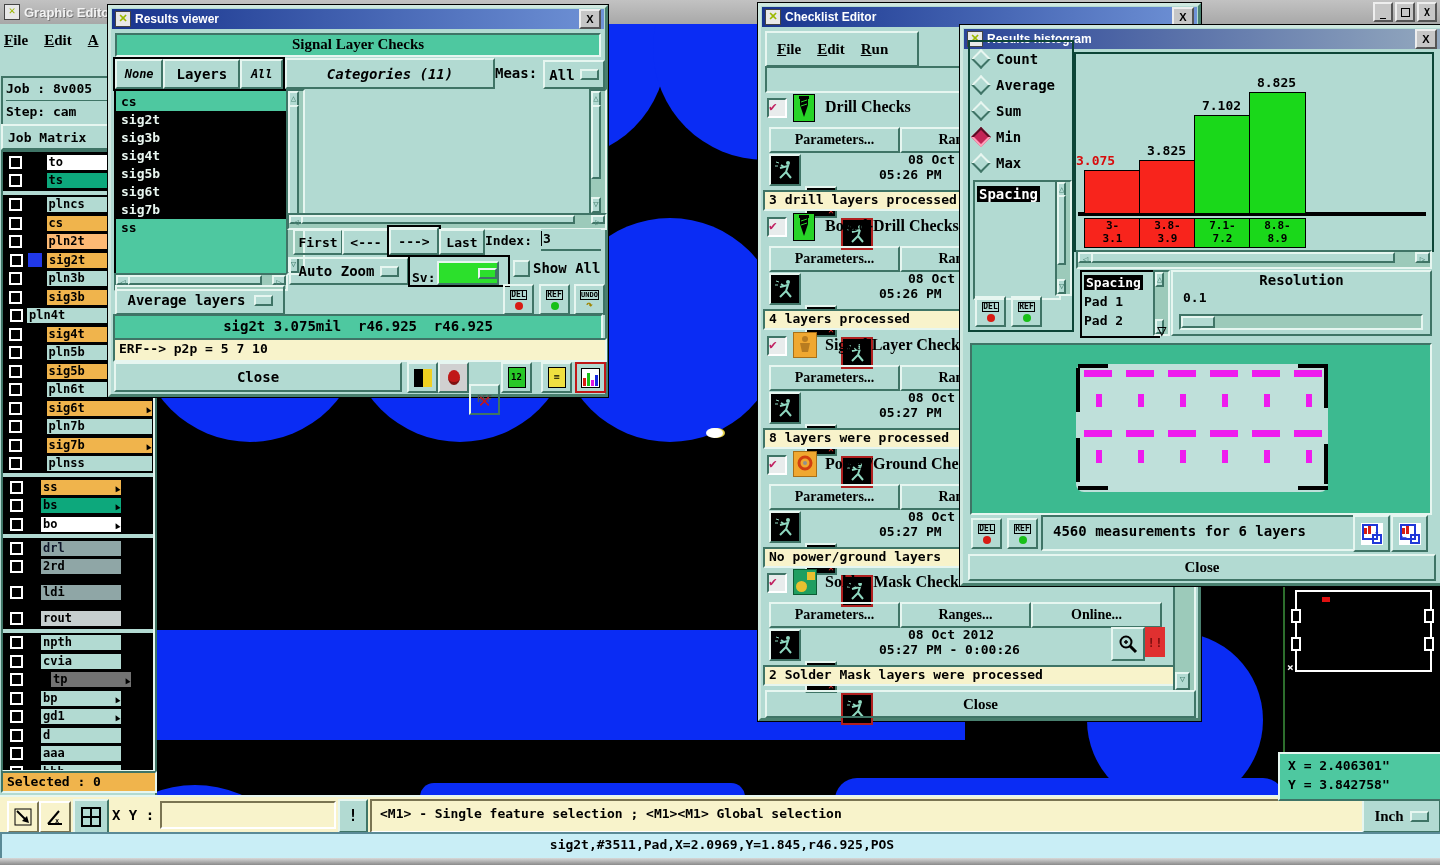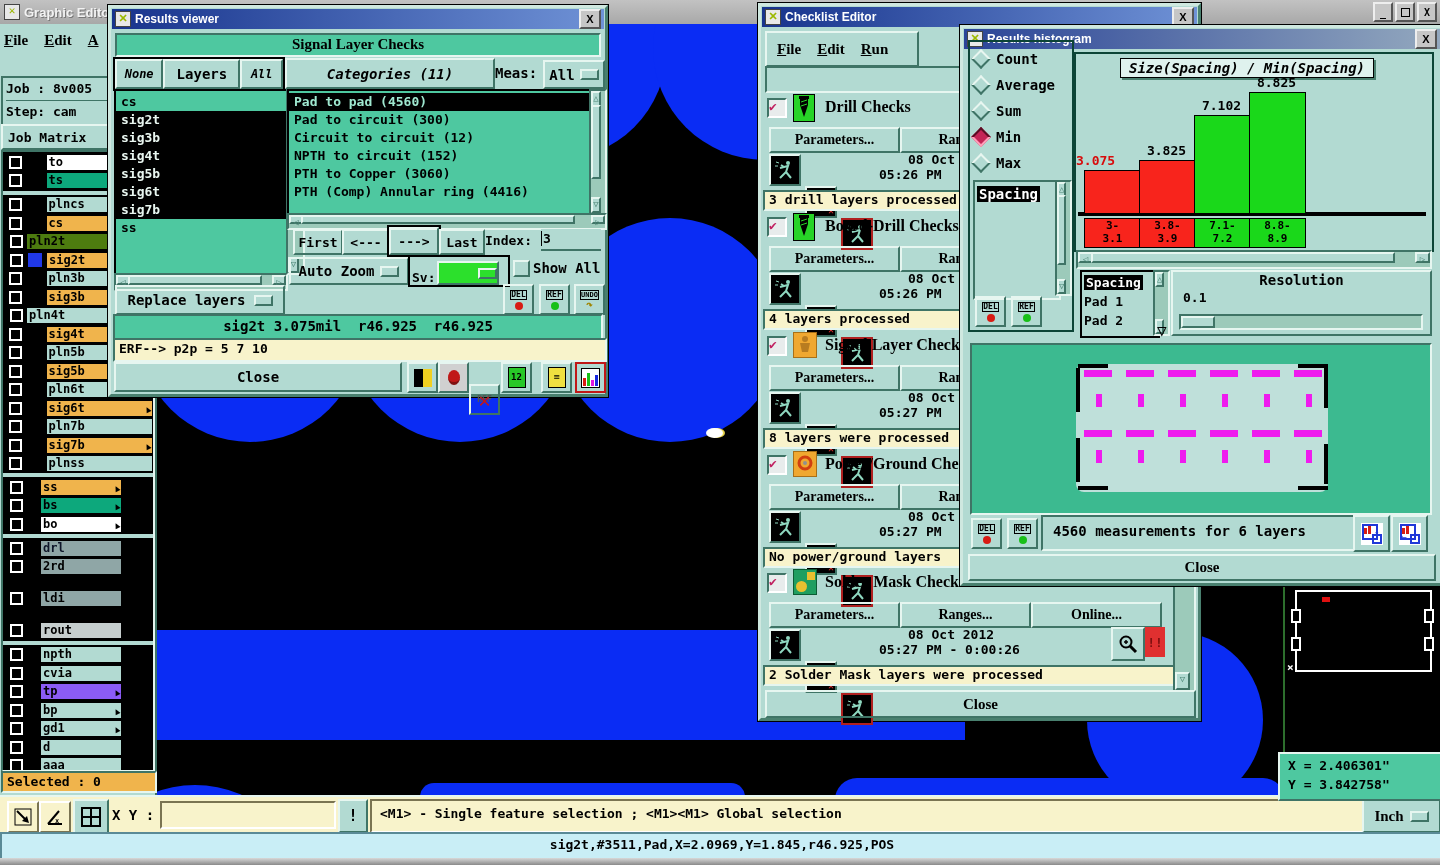--- a/index.html
+++ b/index.html
@@ -110,21 +110,21 @@
       <div class="lrow" style="height: 17px; margin: 1.5px 0px;">
         <div class="lchk">
           <div class="bx" style="width: 9px; height: 9px; border: 2px solid rgb(255, 255, 255); background: rgb(0, 0, 0);"></div>
         </div>
         <div class="lname" style="width: 104px; margin-left: 20px; background: rgb(240, 180, 76); color: rgb(0, 0, 0);">cs</div>
       </div>
       <div class="lrow" style="height: 17px; margin: 1.5px 0px;">
         <div class="lchk">
           <div class="bx" style="width: 9px; height: 9px; border: 2px solid rgb(255, 255, 255); background: rgb(0, 0, 0);"></div>
         </div>
-        <div class="lname" style="width: 104px; background: #4d7c0f; color: rgb(0, 0, 0);">pln2t</div>
+        <div class="lname" style="width: 104px; margin-left: 20px; background: #fdba74; color: rgb(0, 0, 0);">pln2t</div>
       </div>
       <div class="lrow" style="height: 17px; margin: 1.5px 0px;">
         <div class="lchk">
           <div class="bx" style="width: 9px; height: 9px; border: 2px solid rgb(255, 255, 255); background: rgb(0, 0, 0);"></div>
         </div>
         <div style="width: 14px; height: 14px; background: rgb(32, 56, 232); margin-left: 2px;"></div>
         <div class="lname" style="width: 84px; margin-left: 4px; background: rgb(240, 180, 76); color: rgb(0, 0, 0);">sig2t</div>
       </div>
       <div class="lrow" style="height: 17px; margin: 1.5px 0px;">
         <div class="lchk">
@@ -217,21 +217,21 @@
           <div class="bx" style="width: 9px; height: 9px; border: 2px solid rgb(255, 255, 255); background: rgb(0, 0, 0);"></div>
         </div>
         <div class="lname" style="width: 76px; margin-left: 14px; background: rgb(143, 166, 166); color: #0f172a;">drl</div>
       </div>
       <div class="lrow" style="height: 17px; margin: 1.5px 0px;">
         <div class="lchk">
           <div class="bx" style="width: 9px; height: 9px; border: 2px solid rgb(255, 255, 255); background: rgb(0, 0, 0);"></div>
         </div>
         <div class="lname" style="width: 76px; margin-left: 14px; background: rgb(143, 166, 166); color: rgb(0, 0, 0);">2rd</div>
       </div>
-      <div class="lrow" style="height: 17px; margin: 15px 0px;">
+      <div class="lrow" style="height: 17px; margin: 9px 0px;">
         <div class="lchk">
           <div class="bx" style="width: 9px; height: 9px; border: 2px solid rgb(255, 255, 255); background: rgb(0, 0, 0);"></div>
         </div>
         <div class="lname" style="width: 76px; margin-left: 14px; background: rgb(143, 166, 166); color: rgb(0, 0, 0);">ldi</div>
       </div>
       <div class="lrow" style="height: 17px; margin: 1.5px 0px;">
         <div class="lchk">
           <div class="bx" style="width: 9px; height: 9px; border: 2px solid rgb(255, 255, 255); background: rgb(0, 0, 0);"></div>
         </div>
         <div class="lname" style="width: 76px; margin-left: 14px; background: rgb(198, 206, 206); color: rgb(0, 0, 0);">rout</div>
@@ -246,21 +246,21 @@
       <div class="lrow" style="height: 17px; margin: 1.5px 0px;">
         <div class="lchk">
           <div class="bx" style="width: 9px; height: 9px; border: 2px solid rgb(255, 255, 255); background: rgb(0, 0, 0);"></div>
         </div>
         <div class="lname" style="width: 76px; margin-left: 14px; background: rgb(178, 218, 210); color: rgb(0, 0, 0);">cvia</div>
       </div>
       <div class="lrow" style="height: 17px; margin: 1.5px 0px;">
         <div class="lchk">
           <div class="bx" style="width: 9px; height: 9px; border: 2px solid rgb(255, 255, 255); background: rgb(0, 0, 0);"></div>
         </div>
-        <div class="lname" style="width: 76px; margin-left: 14px; background: #8b5cf6; color: rgb(0, 0, 0);">tp<span class="larrow" style="right: 2px; top: 1px;">▲</span></div>
+        <div class="lname" style="width: 76px; margin-left: 24px; background: #737373; color: rgb(0, 0, 0);">tp<span class="larrow" style="right: 2px; top: 1px;">▲</span></div>
       </div>
       <div class="lrow" style="height: 17px; margin: 1.5px 0px;">
         <div class="lchk">
           <div class="bx" style="width: 9px; height: 9px; border: 2px solid rgb(255, 255, 255); background: rgb(0, 0, 0);"></div>
         </div>
         <div class="lname" style="width: 76px; margin-left: 14px; background: rgb(178, 218, 210); color: rgb(0, 0, 0);">bp<span class="larrow" style="right: 2px; top: 1px;">▲</span></div>
       </div>
       <div class="lrow" style="height: 17px; margin: 1.5px 0px;">
         <div class="lchk">
           <div class="bx" style="width: 9px; height: 9px; border: 2px solid rgb(255, 255, 255); background: rgb(0, 0, 0);"></div>
@@ -619,28 +619,20 @@
       <div class="thumb arrowglyph" style="left:0;top:0;width:7px;height:12px">△</div>
       <div class="thumb" style="left:0;top:14px;width:7px;height:120px"></div>
       <div class="thumb arrowglyph" style="left:0;bottom:0;width:7px;height:12px">▽</div>
     </div>
   <div class="sb" style="left:3px;top:265px;width:170px;height:14px">
       <div class="thumb arrowglyph" style="left:0;top:0;width:10px;height:6px">◁</div>
       <div class="thumb" style="left:12px;top:0;width:130px;height:6px"></div>
       <div class="thumb arrowglyph" style="right:0;top:0;width:10px;height:6px">▷</div>
     </div>
 
-  <div class="abs blackline green" id="rv-cats" style="left:176px;top:81px;width:300px;height:122px;overflow:hidden;padding-top:2px">
-      <div class="rvlist-item sel" style="white-space: nowrap;">Pad to pad (4560)</div>
-      <div class="rvlist-item" style="white-space: nowrap;">Pad to circuit (300)</div>
-      <div class="rvlist-item" style="white-space: nowrap;">Circuit to circuit (12)</div>
-      <div class="rvlist-item" style="white-space: nowrap;">NPTH to circuit (152)</div>
-      <div class="rvlist-item" style="white-space: nowrap;">PTH to Copper (3060)</div>
-      <div class="rvlist-item" style="white-space: nowrap;">PTH (Comp) Annular ring (4416)</div>
-    </div>
   <div class="sb" style="left:478px;top:81px;width:14px;height:122px">
       <div class="thumb arrowglyph" style="left:0;top:0;width:6px;height:12px">△</div>
       <div class="thumb" style="left:0;top:14px;width:6px;height:70px"></div>
       <div class="thumb arrowglyph" style="left:0;bottom:0;width:6px;height:12px">▽</div>
     </div>
   <div class="sb" style="left:176px;top:205px;width:316px;height:13px">
       <div class="thumb arrowglyph" style="left:0;top:0;width:10px;height:5px">◁</div>
       <div class="thumb" style="left:12px;top:0;width:270px;height:5px"></div>
       <div class="thumb arrowglyph" style="right:0;top:0;width:10px;height:5px">▷</div>
     </div>
@@ -659,21 +651,21 @@
   <div class="abs blackline" style="left:297px;top:247px;width:98px;height:28px;display:flex;align-items:flex-end;background:#b2dad2">
     <span class="mono" style="font-size:13px;margin-left:2px">Sv:</span>
     <span class="btn raised" style="width:58px;height:20px;background:#2ce02c;margin-left:2px;justify-content:flex-end">
         <span class="ddash" style="background:#2ce02c"></span>
       </span>
   </div>
   <span class="abs raised" style="left:402px;top:252px;width:13px;height:13px;background:#b2dad2"></span>
   <span class="abs mono" style="left:422px;top:252px;font-size:14px">Show All</span>
 
   <div class="abs btn raised mono" style="left:4px;top:277px;width:166px;height:26px;font-size:14px;gap:8px">
-      <span>Replace layers</span>
+      <span>Average layers</span>
       <span class="ddash"></span>
     </div>
   <div class="abs btn raised" style="left:392px;top:276px;width:27px;height:27px;flex-direction:column">
       <span class="mono" style="font-size:8px;border:1px solid #000;line-height:8px">DEL</span>
       <span style="width:8px;height:8px;border-radius:50%;background:#d81c14;margin-top:2px"></span>
     </div>
   <div class="abs btn raised" style="left:428px;top:276px;width:27px;height:27px;flex-direction:column">
       <span class="mono" style="font-size:8px;border:1px solid #000;line-height:8px">REF</span>
       <span style="width:8px;height:8px;border-radius:50%;background:#18c018;margin-top:2px"></span>
     </div>
@@ -754,21 +746,20 @@
         <span class="mono" style="font-size:8px;border:1px solid #000;line-height:8px">DEL</span>
         <span style="width:8px;height:8px;border-radius:50%;background:#d81c14;margin-top:2px"></span>
       </div>
     <div class="abs btn raised" style="left:41px;top:254px;width:27px;height:27px;flex-direction:column">
         <span class="mono" style="font-size:8px;border:1px solid #000;line-height:8px">REF</span>
         <span style="width:8px;height:8px;border-radius:50%;background:#18c018;margin-top:2px"></span>
       </div>
   </div>
 
   <div class="abs" id="rh-chart" style="left:111px;top:24px;width:356px;height:196px;border:2px solid #0c4436;background:#b2dad2">
-    <div class="abs mono" id="rh-title" style="left:44px;top:4px;padding:1px 8px;background:#dff2ee;border:1px solid #000;box-shadow:2px 2px 0 #49806f;font-size:14px;font-style:italic;white-space:nowrap">Size(Spacing) / Min(Spacing)</div>
     <div class="abs" style="left:2px;top:158px;width:348px;height:4px;background:#000"></div>
   <div class="abs" style="left: 8px; top: 116px; width: 55px; height: 42px; background: rgb(248, 36, 28); border: 1px solid rgb(0, 0, 0);"></div>
       <div class="abs mono" style="left: 0px; top: 99px; width: 71px; text-align: left; font-size: 13px; color: rgb(216, 12, 12);">3.075</div>
       <div class="abs" style="left: 8px; top: 164px; width: 55px; height: 28px; background: rgb(248, 36, 28); border: 1px solid rgb(0, 0, 0); font-size: 11px; font-weight: bold; font-family: &quot;DejaVu Sans Mono&quot;, monospace; text-align: center; line-height: 13px;">
         <div>3-</div>
         <div>3.1</div>
       </div>
       <div class="abs" style="left: 63px; top: 106px; width: 55px; height: 52px; background: rgb(248, 36, 28); border: 1px solid rgb(0, 0, 0);"></div>
       <div class="abs mono" style="left: 55px; top: 89px; width: 71px; text-align: center; font-size: 13px; color: rgb(0, 0, 0);">3.825</div>
       <div class="abs" style="left: 63px; top: 164px; width: 55px; height: 28px; background: rgb(248, 36, 28); border: 1px solid rgb(0, 0, 0); font-size: 11px; font-weight: bold; font-family: &quot;DejaVu Sans Mono&quot;, monospace; text-align: center; line-height: 13px;">

